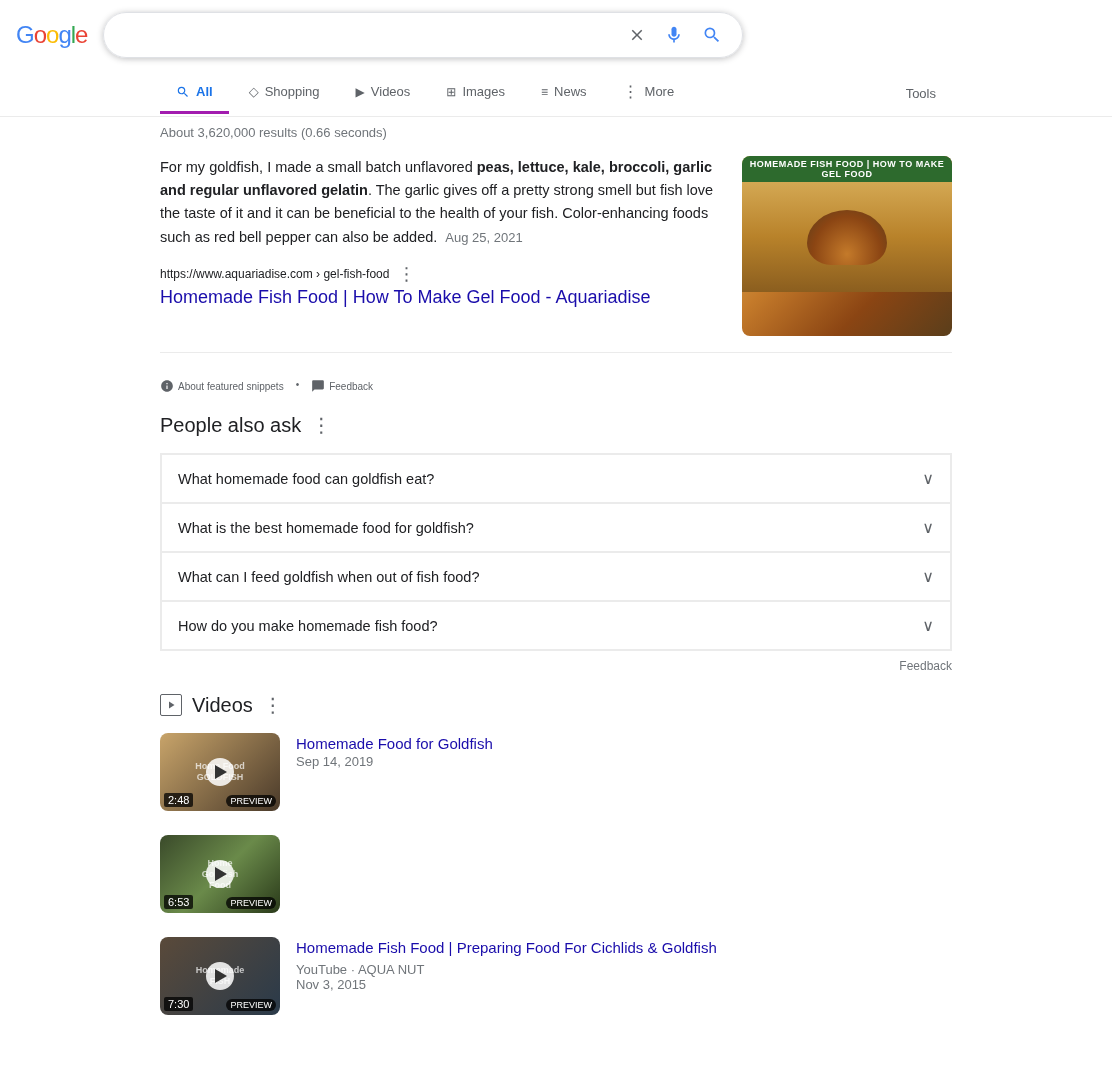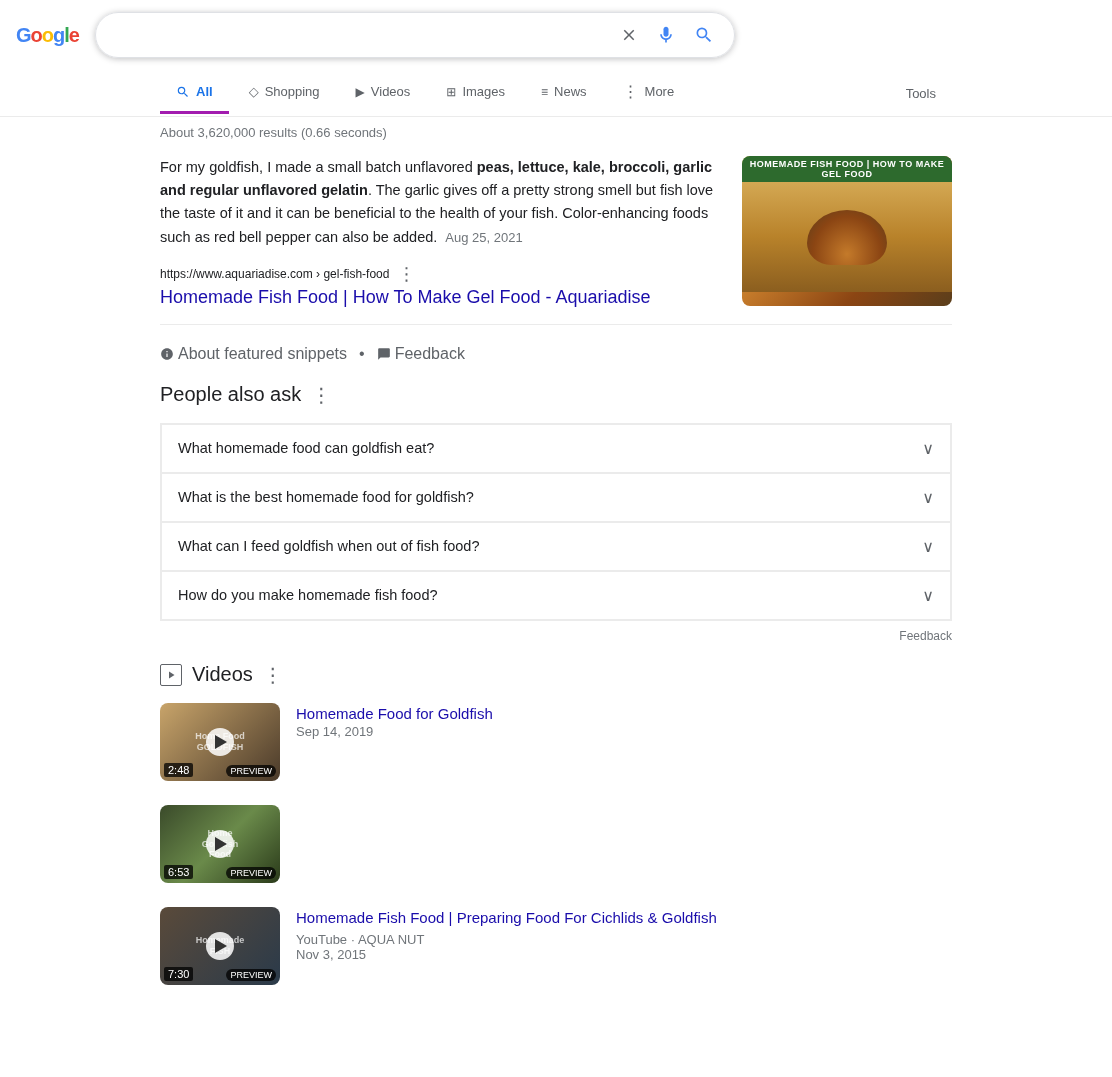--- a/index.html
+++ b/index.html
@@ -1,20 +1,20 @@
 <!DOCTYPE html>
 <html><head>
   <meta charset="utf-8">
   <style>
     * { box-sizing: border-box; margin: 0; padding: 0; }
     body { font-family: Arial, sans-serif; background: #fff; color: #202124; font-size: 14px; }
 
     
     .header { display: flex; align-items: center; padding: 12px 16px; gap: 16px; }
-    .google-logo { font-size: 20px; font-weight: bold; letter-spacing: -1px; cursor: pointer; }
+    .google-logo { font-size: 24px; font-weight: normal; letter-spacing: -1px; cursor: pointer; }
     .google-logo .g-blue { color: #4285F4; }
     .google-logo .g-red { color: #EA4335; }
     .google-logo .g-yellow { color: #FBBC05; }
     .google-logo .g-green { color: #34A853; }
 
     .search-bar-wrapper { flex: 1; max-width: 640px; position: relative; display: flex; align-items: center; border: 1px solid #dfe1e5; border-radius: 24px; padding: 8px 16px; gap: 8px; box-shadow: 0 1px 6px rgba(32,33,36,.28); }
     .search-input { flex: 1; border: none; outline: none; font-size: 16px; color: #202124; }
     .search-icons { display: flex; align-items: center; gap: 10px; }
     .icon-btn { background: none; border: none; cursor: pointer; display: flex; align-items: center; justify-content: center; padding: 4px; }
 
@@ -27,31 +27,31 @@
     
     .main { padding: 0 160px; }
     .results-count { color: #70757a; font-size: 13px; padding: 8px 0 16px 0; }
 
     
     .featured-snippet { display: flex; gap: 20px; margin-bottom: 16px; }
     .snippet-text { flex: 1; font-size: 14.5px; line-height: 1.6; color: #202124; }
     .snippet-text b { font-weight: bold; }
     .snippet-date { color: #70757a; font-size: 13px; margin-left: 8px; }
     .snippet-image-box { width: 210px; flex-shrink: 0; }
-    .snippet-image { width: 210px; height: 150px; background: linear-gradient(135deg, #e8c96a 0%, #c47a2a 40%, #8B4513 70%, #5a3e1b 100%); border-radius: 8px; display: flex; flex-direction: column; align-items: flex-start; justify-content: flex-start; overflow: hidden; position: relative; }
+    .snippet-image { width: 210px; height: 180px; background: linear-gradient(135deg, #e8c96a 0%, #c47a2a 40%, #8B4513 70%, #5a3e1b 100%); border-radius: 8px; display: flex; flex-direction: column; align-items: flex-start; justify-content: flex-start; overflow: hidden; position: relative; }
     .snippet-image-label { background: #2d6a2d; color: #fff; font-size: 9px; font-weight: bold; padding: 3px 6px; text-align: center; width: 100%; letter-spacing: 0.5px; }
     .snippet-image-pile { width: 100%; height: 110px; background: linear-gradient(180deg, #d4a853 0%, #b8822a 50%, #8B5E1F 100%); display: flex; align-items: center; justify-content: center; }
     .pile-shape { width: 80px; height: 55px; background: radial-gradient(ellipse at 50% 80%, #c47a2a 0%, #8B4513 60%, #5a3e1b 100%); border-radius: 50% 50% 30% 30%/60% 60% 40% 40%; }
 
     .source-url { color: #202124; font-size: 12px; margin-bottom: 4px; display: flex; align-items: center; gap: 8px; }
     .source-url .url-text { color: #202124; }
     .source-url .more-btn { color: #5f6368; cursor: pointer; font-size: 18px; line-height: 1; }
     .result-title { color: #1a0dab; font-size: 18px; text-decoration: none; cursor: pointer; }
 
-    .snippet-footer { display: flex; align-items: flex-start; gap: 8px; color: #5f6368; font-size: 16px; margin-top: 12px; padding-top: 20px; border-top: 1px solid #ebebeb; }
+    .snippet-footer { display: flex; align-items: flex-start; gap: 8px; color: #5f6368; font-size: 10px; margin-top: 12px; padding-top: 26px; border-top: 1px solid #ebebeb; }
     .snippet-footer-icon { color: #5f6368; cursor: pointer; display: flex; align-items: center; gap: 4px; }
     .snippet-footer .dot { margin: 0 4px; }
 
     
     .paa-section { margin: 20px 0; }
     .paa-header { display: flex; align-items: center; gap: 10px; margin-bottom: 16px; }
     .paa-title { font-size: 20px; font-weight: normal; color: #202124; }
     .paa-more { color: #5f6368; cursor: pointer; font-size: 20px; }
     .paa-item { border: 1px solid #ebebeb; border-radius: 0; padding: 14px 16px; display: flex; align-items: center; justify-content: space-between; cursor: pointer; border-top: 1px solid #ebebeb; }
     .paa-item:first-of-type { border-top: 1px solid #ebebeb; }

